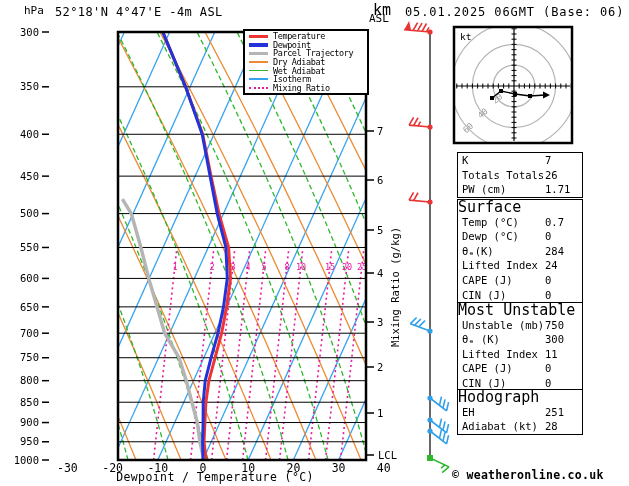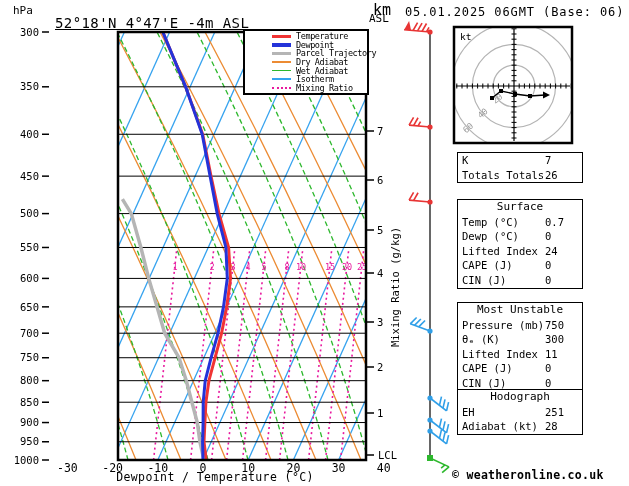--- a/index.html
+++ b/index.html
@@ -1,37 +1,37 @@
 <!DOCTYPE html>
 <html><head>
 <meta charset="utf-8">
 <style>
   html,body{margin:0;padding:0;background:#fff;}
   #stage{position:relative;width:629px;height:486px;background:#ffffff;
          font-family:"DejaVu Sans Mono",monospace;color:#000;overflow:hidden;}
   #chart{position:absolute;left:0;top:0;}
   .abs{position:absolute;white-space:pre;}
-  #hpa-label{left:13px;top:4px;font-size:11px;}
-  #main-title{left:55px;top:15px;font-size:14px;letter-spacing:.4px;text-decoration:underline;}
+  #hpa-label{left:24px;top:4px;font-size:11px;}
+  #main-title{left:55px;top:5px;font-size:12px;letter-spacing:.4px;}
   #km-label{left:373px;top:1px;font-size:15px;}
   #asl-label{left:369px;top:12px;font-size:11px;}
   #datetime-title{left:405px;top:5px;font-size:12px;letter-spacing:.9px;}
   #xaxis-label{left:0px;top:470px;width:430px;text-align:center;font-size:11.5px;letter-spacing:.4px;}
   #credit{left:452px;top:468px;font-size:11.5px;font-weight:bold;letter-spacing:.3px;}
   
   #legend{left:243px;top:29px;width:122px;border:2px solid #000;background:#fff;padding:1px 0 1px 0;}
-  .legend-row{display:flex;align-items:center;height:8.6px;padding-left:23px;}
+  .legend-row{display:flex;align-items:center;height:8.6px;}
   .legend-swatch{width:19px;margin-left:4px;margin-right:5px;flex:0 0 auto;}
   .legend-label{font-size:8.5px;letter-spacing:-.4px;}
   
   .tbox{position:absolute;left:457px;width:124px;border:1.5px solid #000;background:#fff;}
   .trow{position:relative;height:14.6px;font-size:10.5px;line-height:14.6px;}
   .trow .lbl{position:absolute;left:4px;top:0;}
   .trow .val{position:absolute;left:87px;top:0;}
-  .thead{height:14.6px;font-size:11px;line-height:14.6px;text-align:center;}
+  .thead{height:14.6px;font-size:15px;line-height:14.6px;}
 </style>
 </head>
 <body>
 
 <div id="stage">
   <svg id="chart" width="629" height="486" viewBox="0 0 629 486">
       <defs>
         <clipPath id="plotclip">
           <rect x="118" y="32" width="248" height="428"></rect>
         </clipPath>
@@ -302,48 +302,56 @@
   <div id="tables">
       <div class="tbox" style="top: 152px;">
         <div class="trow">
           <span class="lbl">K</span>
           <span class="val">7</span>
         </div>
         <div class="trow">
           <span class="lbl">Totals Totals</span>
           <span class="val">26</span>
         </div>
+        <div class="trow">
+          <span class="lbl">PW (cm)</span>
+          <span class="val">1.71</span>
+        </div>
       </div>
       <div class="tbox" style="top: 199px;">
         <div class="thead">Surface</div>
         <div class="trow">
           <span class="lbl">Temp (°C)</span>
           <span class="val">0.7</span>
         </div>
         <div class="trow">
           <span class="lbl">Dewp (°C)</span>
           <span class="val">0</span>
         </div>
         <div class="trow">
+          <span class="lbl">θₑ(K)</span>
+          <span class="val">284</span>
+        </div>
+        <div class="trow">
           <span class="lbl">Lifted Index</span>
           <span class="val">24</span>
         </div>
         <div class="trow">
           <span class="lbl">CAPE (J)</span>
           <span class="val">0</span>
         </div>
         <div class="trow">
           <span class="lbl">CIN (J)</span>
           <span class="val">0</span>
         </div>
       </div>
       <div class="tbox" style="top: 302px;">
         <div class="thead">Most Unstable</div>
         <div class="trow">
-          <span class="lbl">Pressure (mb)</span>
+          <span class="lbl">Unstable (mb)</span>
           <span class="val">750</span>
         </div>
         <div class="trow">
           <span class="lbl">θₑ (K)</span>
           <span class="val">300</span>
         </div>
         <div class="trow">
           <span class="lbl">Lifted Index</span>
           <span class="val">11</span>
         </div>

